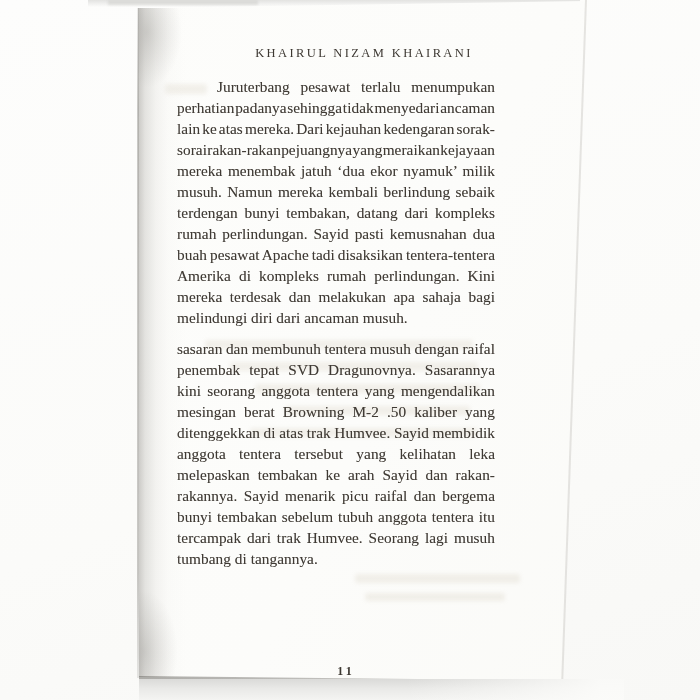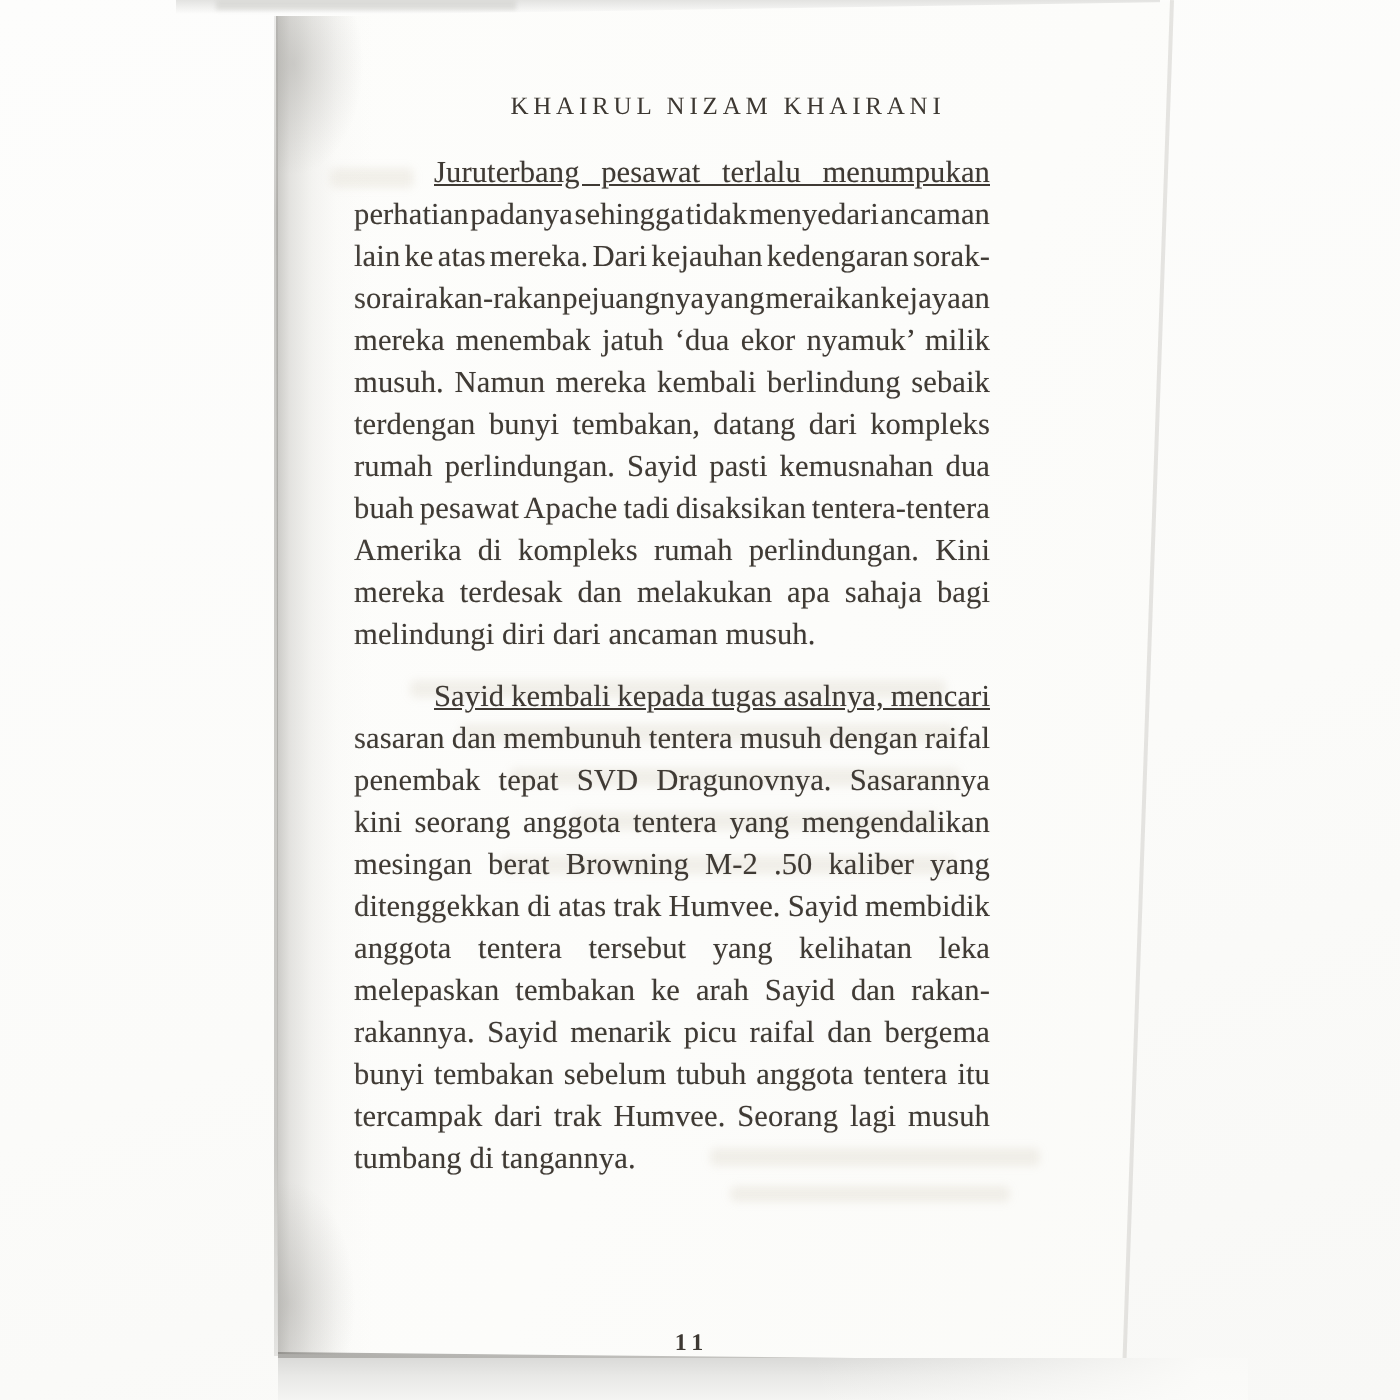--- a/index.html
+++ b/index.html
@@ -75,21 +75,21 @@
     position:absolute;left:177px;top:46px;width:318px;
     padding-left:28px;box-sizing:content-box;
     text-align:center;font-size:12.5px;letter-spacing:2.4px;
     color:#3d3832;white-space:nowrap;font-family:Liberation Serif, serif;
   }
   .para{position:absolute;left:177px;width:318px;color:#3f3a34;}
   .para1{top:76px;}
   .para2{top:338px;}
   .line{height:21px;line-height:21px;font-size:15.3px;white-space:nowrap;overflow:visible;}
   .line span{letter-spacing:.05px;text-shadow:0 0 .4px rgba(63,58,52,.35);}
-  .indent{padding-left:40px;text-decoration:underline;}
+  .indent{padding-left:40px;}
   .folio{
     position:absolute;left:177px;top:620px;width:318px;padding-left:10px;box-sizing:content-box;
     text-align:center;font-size:12px;font-weight:600;letter-spacing:3px;color:#3d3832;margin-top:44px;
   }
 </style>
 </head>
 <body>
 
 <div class="photo">
 
@@ -120,21 +120,20 @@
       <div class="line jline"><span style="word-spacing: 1.46562px;">musuh. Namun mereka kembali berlindung sebaik</span></div>
       <div class="line jline"><span style="word-spacing: 2.81875px;">terdengan bunyi tembakan, datang dari kompleks</span></div>
       <div class="line jline"><span style="word-spacing: 2.13437px;">rumah perlindungan. Sayid pasti kemusnahan dua</span></div>
       <div class="line jline"><span style="word-spacing: -0.875px;">buah pesawat Apache tadi disaksikan tentera-tentera</span></div>
       <div class="line jline"><span style="word-spacing: 4.19375px;">Amerika di kompleks rumah perlindungan. Kini</span></div>
       <div class="line jline"><span style="word-spacing: 3.64062px;">mereka terdesak dan melakukan apa sahaja bagi</span></div>
       <div class="line"><span>melindungi diri dari ancaman musuh.</span></div>
     </div>
 
     <div class="para para2">
-      <div class="line jline indent"><span style="word-spacing: -0.390625px;">Sayid kembali kepada tugas asalnya, mencari</span></div>
       <div class="line jline"><span style="word-spacing: -0.354167px;">sasaran dan membunuh tentera musuh dengan raifal</span></div>
       <div class="line jline"><span style="word-spacing: 5.16797px;">penembak tepat SVD Dragunovnya. Sasarannya</span></div>
       <div class="line jline"><span style="word-spacing: 2.3875px;">kini seorang anggota tentera yang mengendalikan</span></div>
       <div class="line jline"><span style="word-spacing: 4.13281px;">mesingan berat Browning M-2 .50 kaliber yang</span></div>
       <div class="line jline"><span style="word-spacing: -0.291667px;">ditenggekkan di atas trak Humvee. Sayid membidik</span></div>
       <div class="line jline"><span style="word-spacing: 9.3875px;">anggota tentera tersebut yang kelihatan leka</span></div>
       <div class="line jline"><span style="word-spacing: 4.07031px;">melepaskan tembakan ke arah Sayid dan rakan-</span></div>
       <div class="line jline"><span style="word-spacing: 2.46354px;">rakannya. Sayid menarik picu raifal dan bergema</span></div>
       <div class="line jline"><span style="word-spacing: 1.05729px;">bunyi tembakan sebelum tubuh anggota tentera itu</span></div>
       <div class="line jline"><span style="word-spacing: 1.9974px;">tercampak dari trak Humvee. Seorang lagi musuh</span></div>

